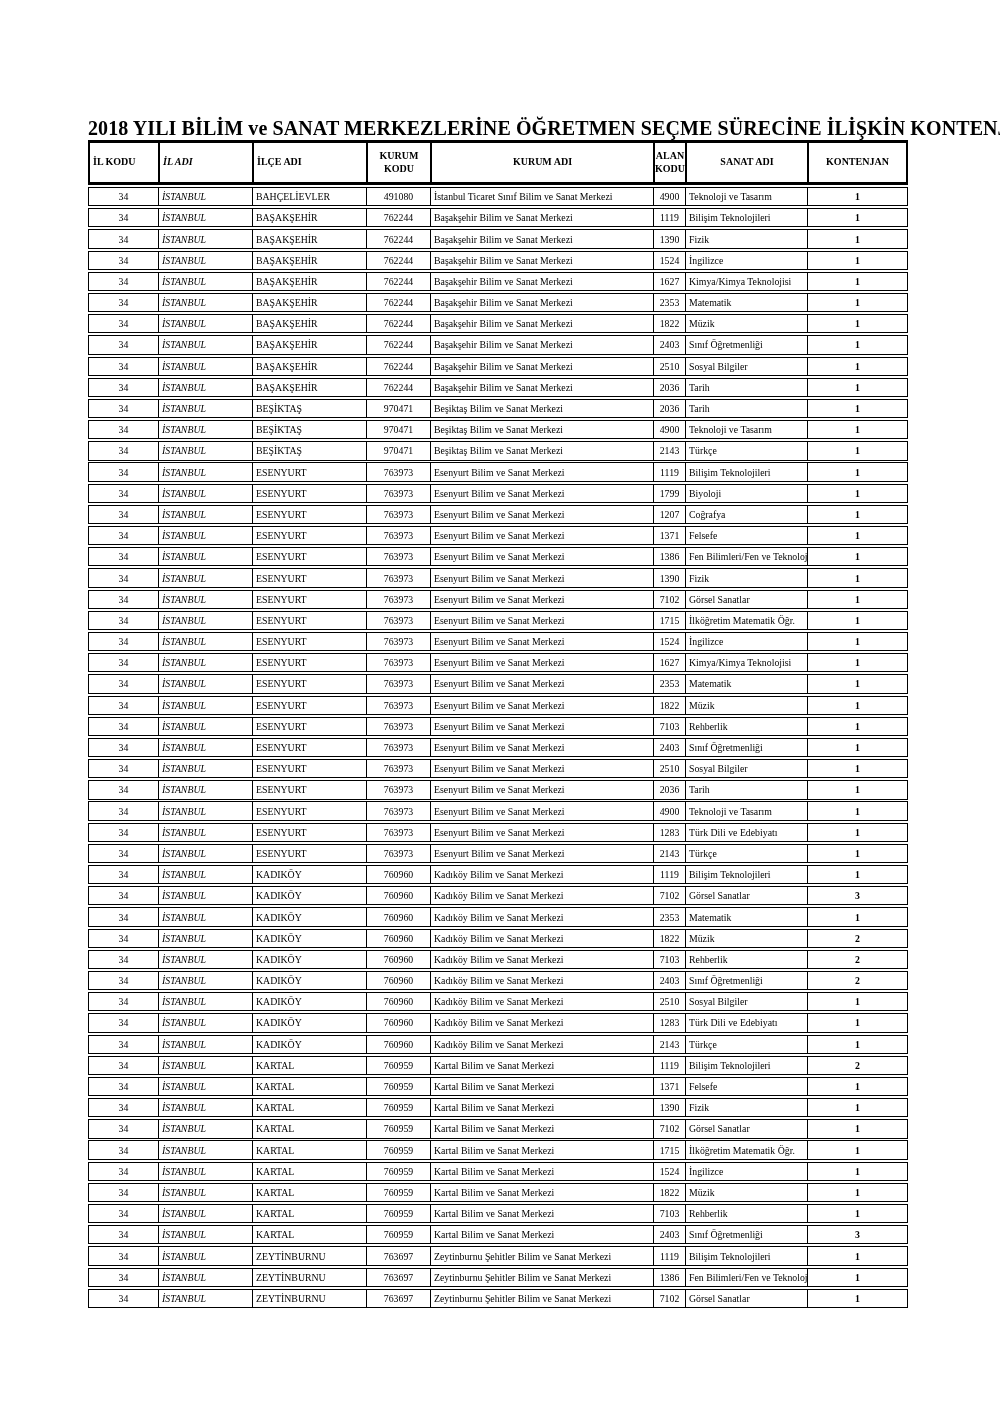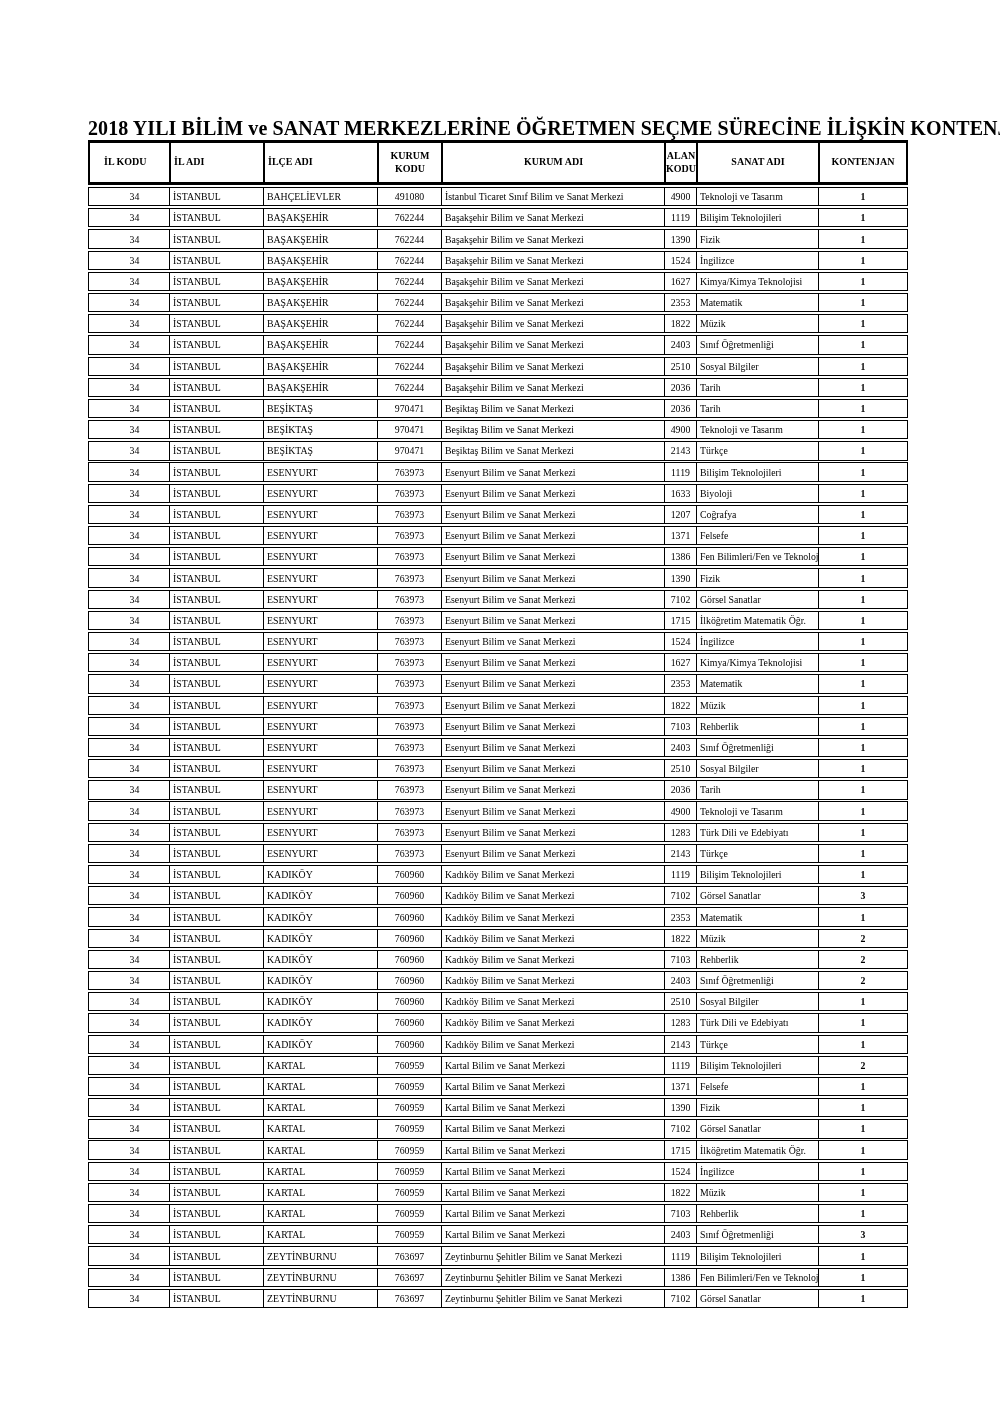--- a/index.html
+++ b/index.html
@@ -59,22 +59,22 @@
     white-space: nowrap;
     overflow: hidden;
     border-right: 1px solid #000;
     padding: 0 3px;
   }
   .tcell:last-child { border-right: none; }
   .tcell.center { justify-content: center; }
   .tcell.left { justify-content: flex-start; }
   .tcell.bold { font-weight: bold; }
   
-  .c0 { width: 70px; margin-left: 11px; }
-  .c1 { width: 94px; }
+  .c0 { width: 70px; }
+  .c1 { width: 94px; font-style: italic; }
   .c2 { width: 114px; }
   .c3 { width: 64px; }
   .c4 { width: 223px; }
   .c5 { width: 32px; }
   .c6 { width: 122px; }
   .c7 { width: 81px; flex: 1; }
 </style>
 </head>
 <body>
 
@@ -231,21 +231,21 @@
           <div class="tcell c5 center">1119</div>
           <div class="tcell c6 left">Bilişim Teknolojileri</div>
           <div class="tcell c7 center bold">1</div>
         </div>
         <div class="trow">
           <div class="tcell c0 center">34</div>
           <div class="tcell c1 left">İSTANBUL</div>
           <div class="tcell c2 left">ESENYURT</div>
           <div class="tcell c3 center">763973</div>
           <div class="tcell c4 left">Esenyurt Bilim ve Sanat Merkezi</div>
-          <div class="tcell c5 center">1633</div>
+          <div class="tcell c5 center">1799</div>
           <div class="tcell c6 left">Biyoloji</div>
           <div class="tcell c7 center bold">1</div>
         </div>
         <div class="trow">
           <div class="tcell c0 center">34</div>
           <div class="tcell c1 left">İSTANBUL</div>
           <div class="tcell c2 left">ESENYURT</div>
           <div class="tcell c3 center">763973</div>
           <div class="tcell c4 left">Esenyurt Bilim ve Sanat Merkezi</div>
           <div class="tcell c5 center">1207</div>

